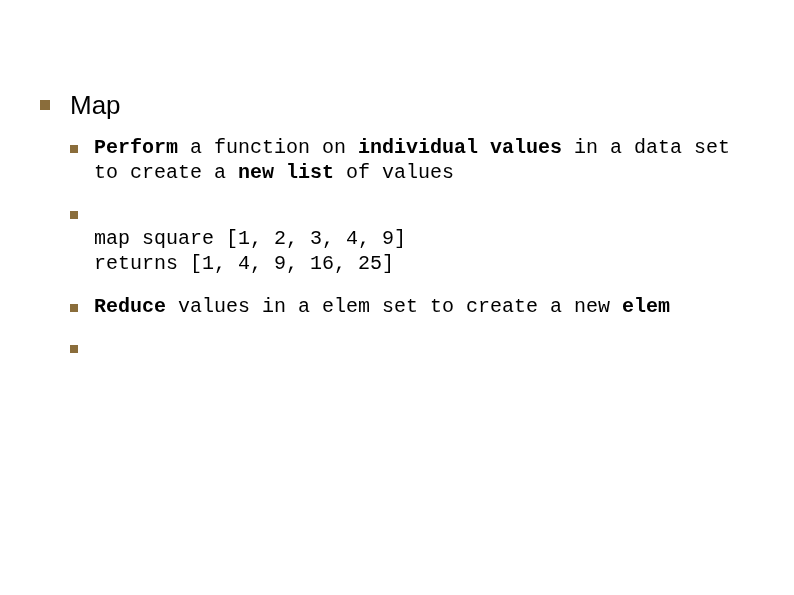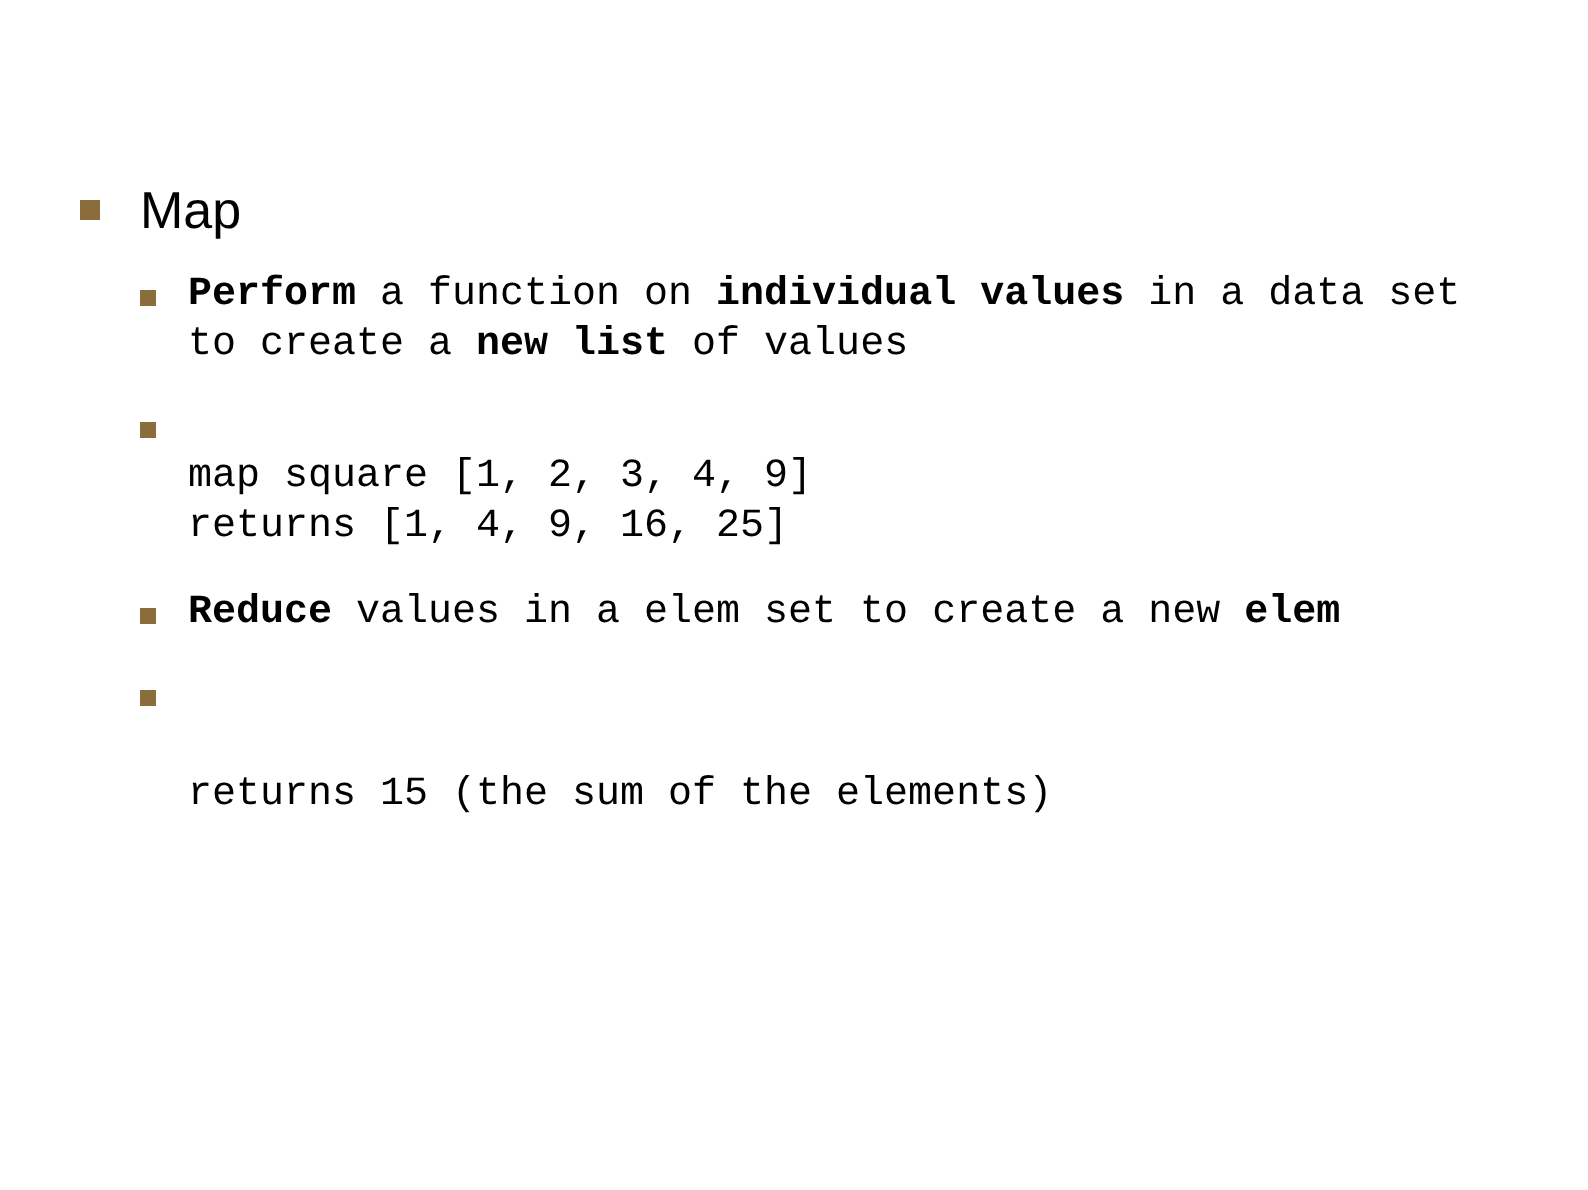--- a/index.html
+++ b/index.html
@@ -76,17 +76,17 @@
       </div>
     </div>
     <div class="level-1">
       <div class="level-2">
         <div class="level-2-row">
           <div class="bullet-2"></div>
           <div class="body-text"><span class="bold">Reduce</span><span> values in a elem set to create a new </span><span class="bold">elem</span></div>
         </div>
         <div class="level-2-row">
           <div class="bullet-2"></div>
-          <div class="body-text"><br><br><span>returns 15 (the sum of the elements)</span></div>
+          <div class="body-text"><br><br></div>
         </div>
       </div>
     </div>
   </div>
 
 </body></html>

